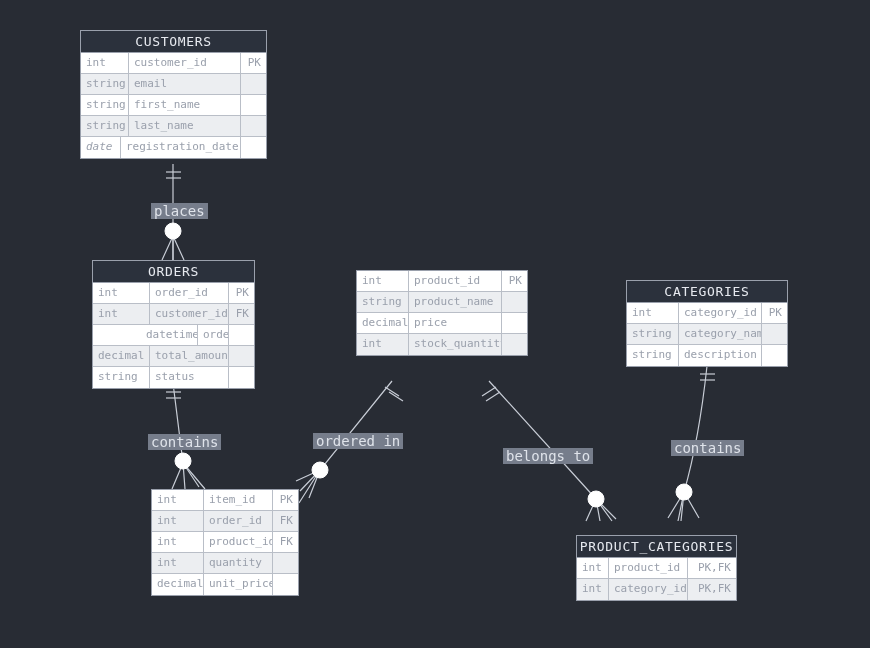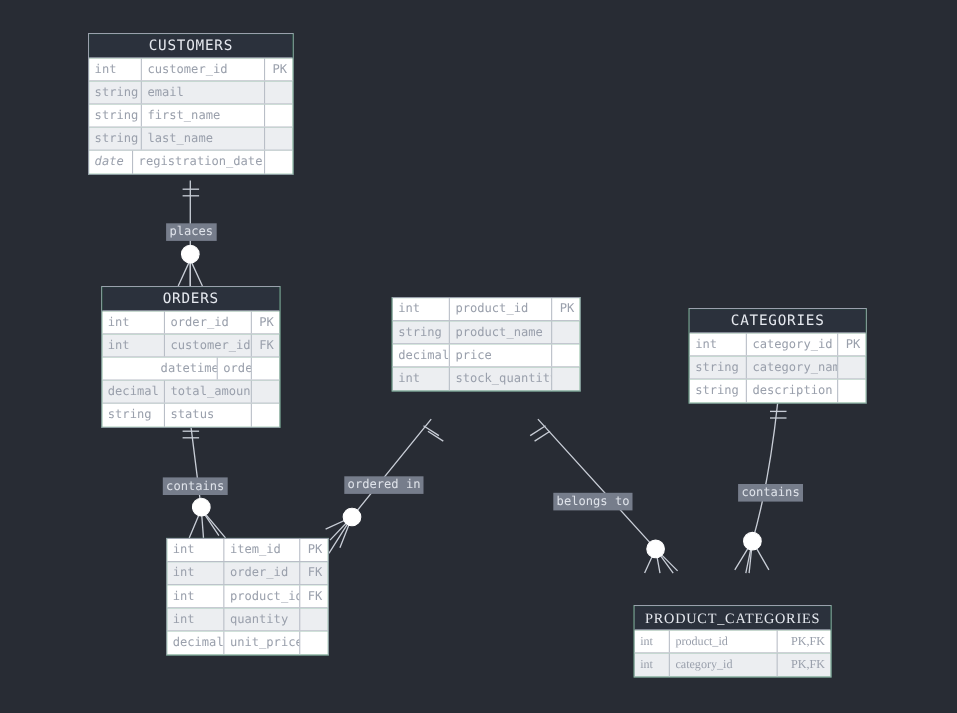--- a/index.html
+++ b/index.html
@@ -18,21 +18,21 @@
   #edges {
     position: absolute;
     left: 0; top: 0;
     width: 870px;
     height: 648px;
     pointer-events: none;
   }
   .entity {
     position: absolute;
     border: 1px solid #9aa0ac;
-    background: #15803d;
+    background: #f0abfc;
     box-sizing: border-box;
   }
   .entity-title {
     background: #2b313c;
     color: #e6e9ef;
     font-size: 13px;
     letter-spacing: 0.7px;
     text-align: center;
     line-height: 22px;
     height: 22px;
@@ -66,21 +66,21 @@
     flex: 1;
     border-right: 1px solid #b9bec7;
   }
   .cell.key {
     text-align: right;
   }
   .rel-label {
     position: absolute;
     background: #767d8b;
     color: #dfe3ea;
-    font-size: 11px;
+    font-size: 14px;
     line-height: 14px;
     padding: 1px 3px;
     white-space: nowrap;
     box-sizing: border-box;
   }
 </style>
 </head>
 <body>
 
 <div id="canvas">
@@ -242,21 +242,21 @@
           <div class="cell type" style="width: 52px;">int</div>
           <div class="cell name">quantity</div>
           <div class="cell key" style="width: 25px;"></div>
         </div>
         <div class="attr-row odd">
           <div class="cell type" style="width: 52px;">decimal</div>
           <div class="cell name">unit_price</div>
           <div class="cell key" style="width: 25px;"></div>
         </div>
       </div>
-      <div class="entity" style="left: 576px; top: 550px; width: 180px; font-family: Liberation Serif, serif;">
+      <div class="entity" style="left: 576px; top: 535px; width: 161px;">
         <div class="entity-title">PRODUCT_CATEGORIES</div>
         <div class="attr-row odd">
           <div class="cell type" style="width: 32px;">int</div>
           <div class="cell name">product_id</div>
           <div class="cell key" style="width: 48px;">PK,FK</div>
         </div>
         <div class="attr-row even">
           <div class="cell type" style="width: 32px;">int</div>
           <div class="cell name">category_id</div>
           <div class="cell key" style="width: 48px;">PK,FK</div>

